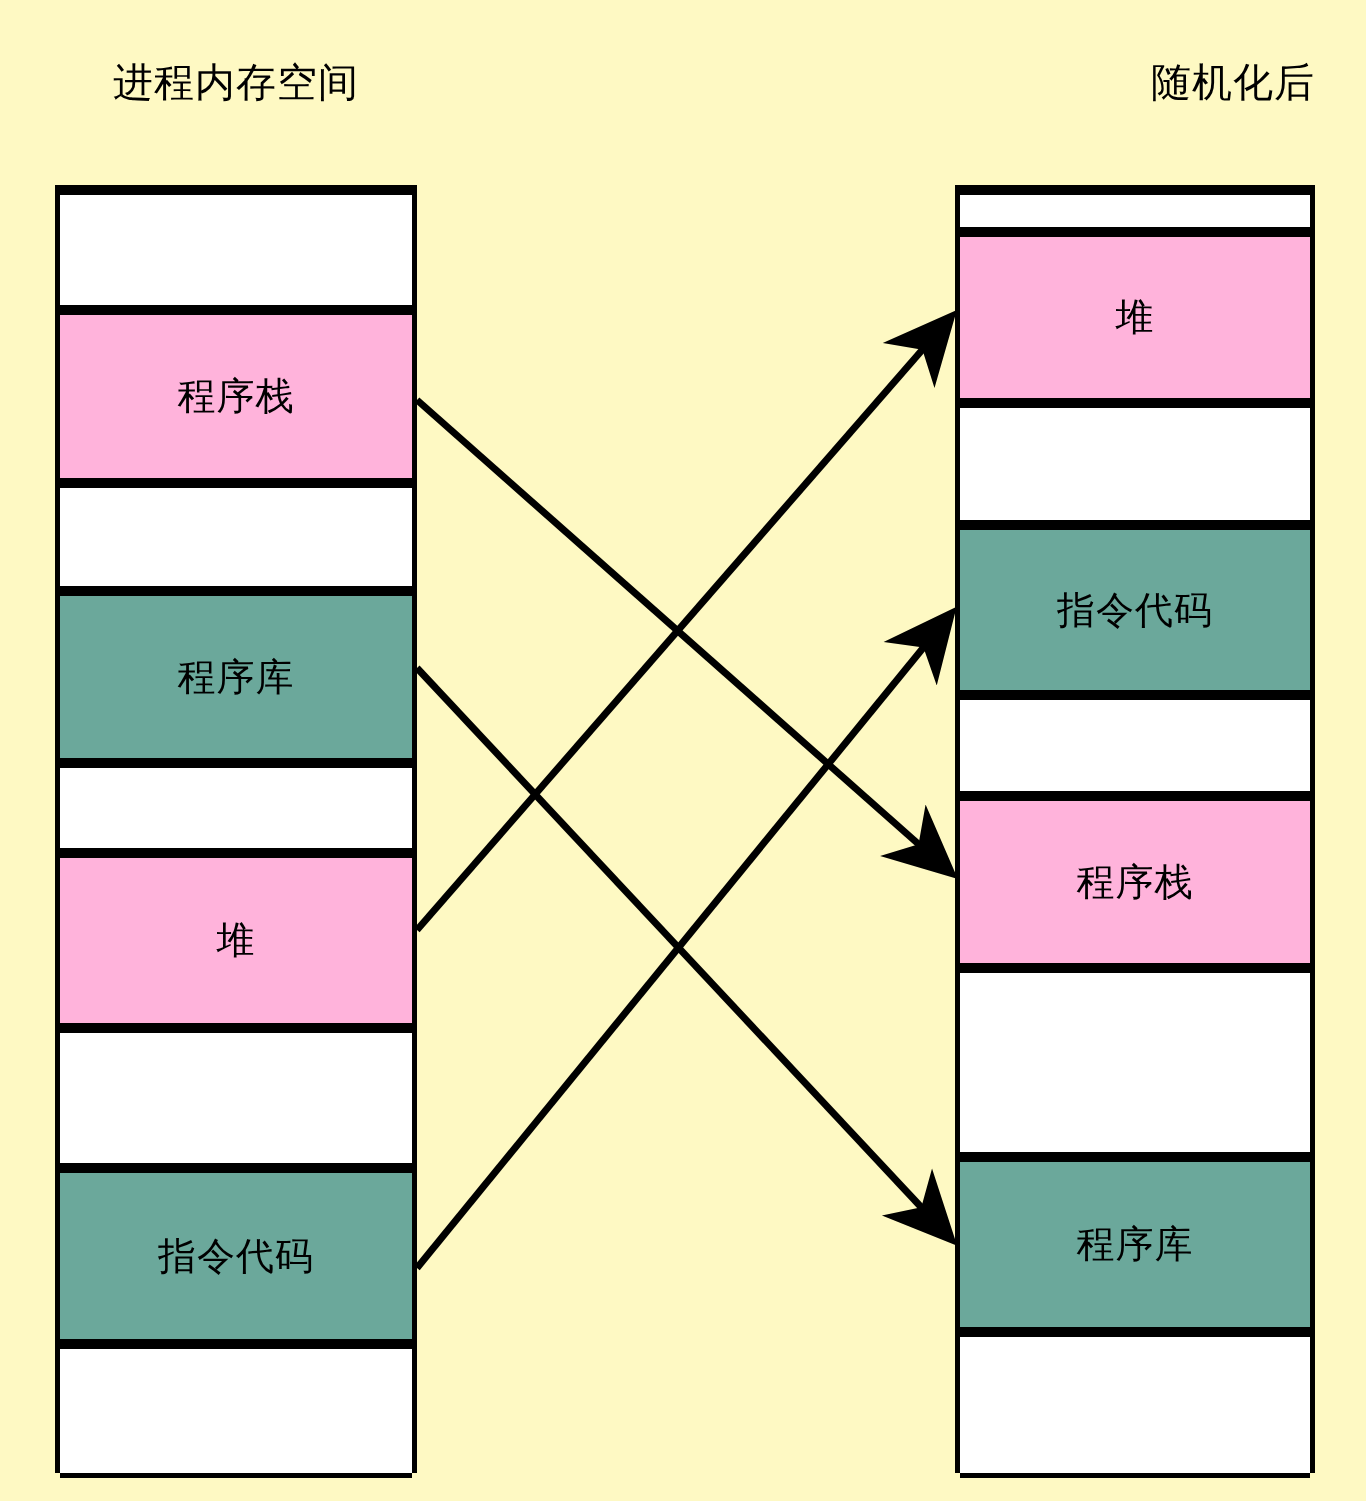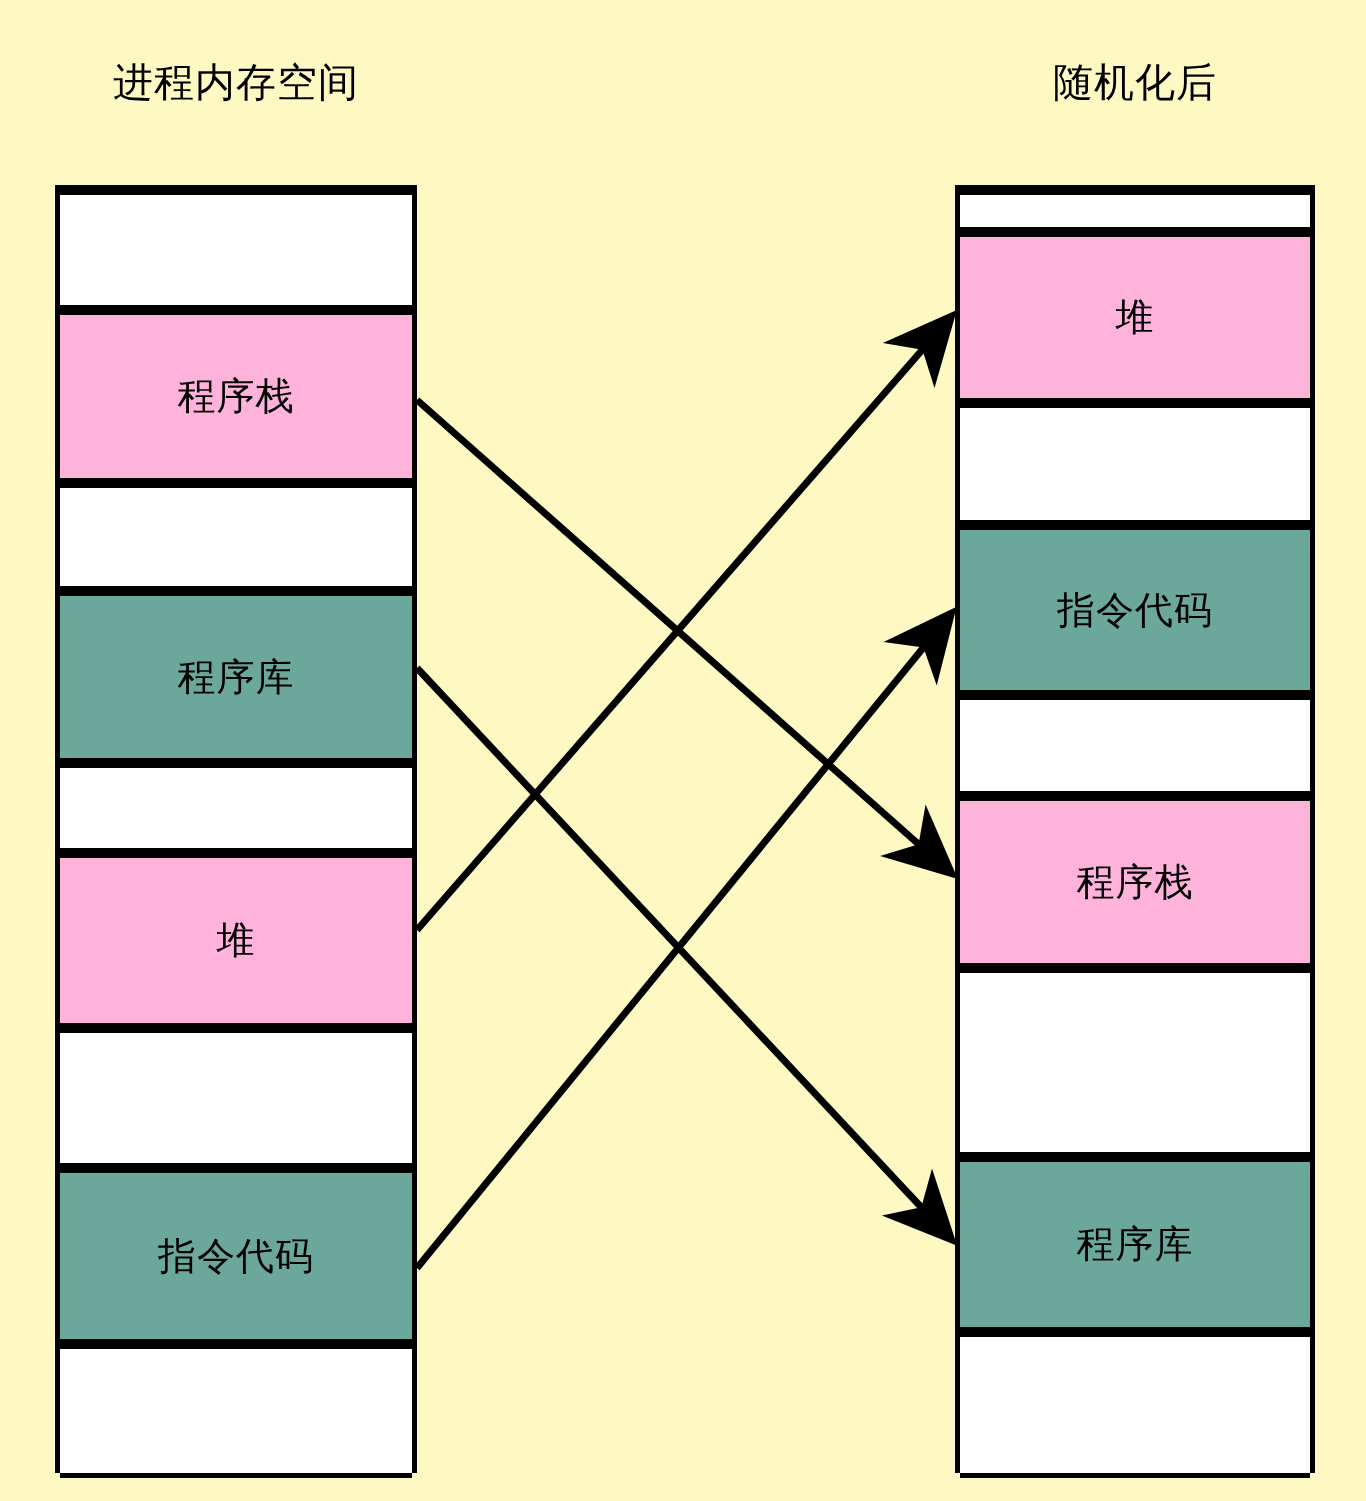--- a/index.html
+++ b/index.html
@@ -20,21 +20,21 @@
   .col-title {
     position: absolute;
     font-size: 40px;
     color: #000000;
     white-space: nowrap;
     letter-spacing: 1px;
     text-align: center;
     line-height: 1;
   }
   #title-left  { left: 56px;  top: 62px; width: 360px; }
-  #title-right { left: 955px; top: 62px; width: 360px; }
+  #title-right { left: 955px; top: 62px; width: 360px; text-align: right; }
 
   .column {
     position: absolute;
     box-sizing: border-box;
     border: 5px solid #000000;
     background: #ffffff;
   }
   #column-left  { left: 55px;  top: 185px; width: 362px;  height: 1288px; }
   #column-right { left: 955px; top: 185px; width: 360px;  height: 1288px; }
 

